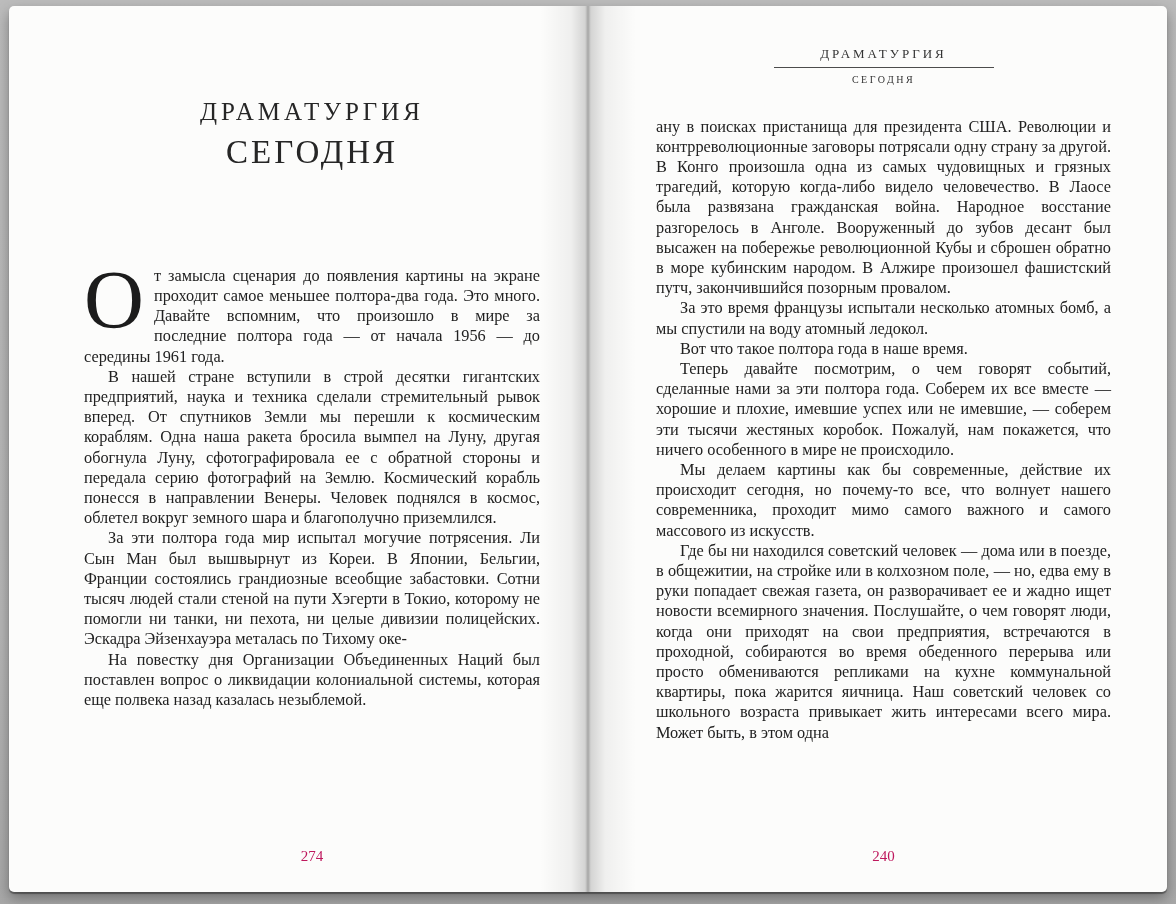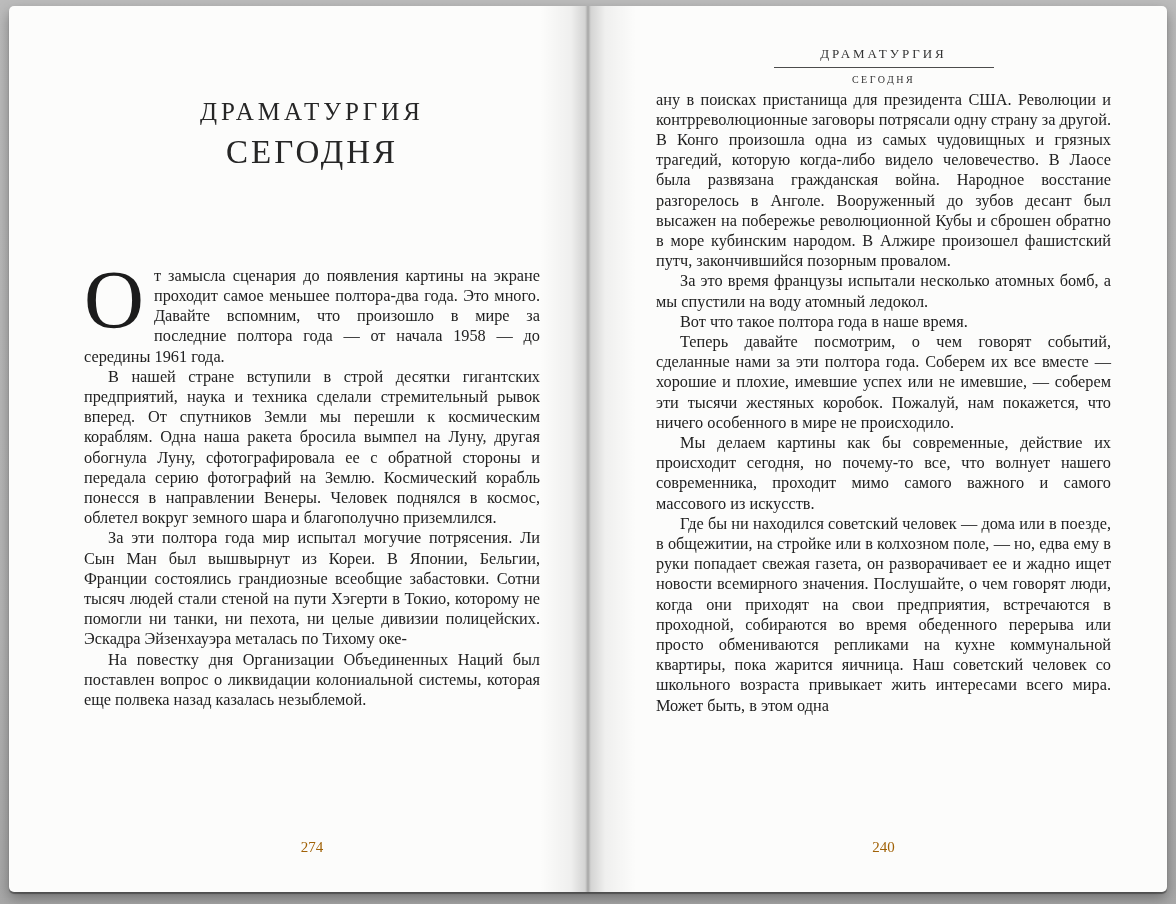--- a/index.html
+++ b/index.html
@@ -95,59 +95,59 @@
   }
 
   
   .body-text {
     font-size: 16.3px;
     line-height: 20.2px;
     text-align: justify;
     color: #212121;
   }
   .body-text--left  { margin-top: 96px; }
-  .body-text--right { margin-top: 4px; }
+  .body-text--right { margin-top: 31px; }
   .para {
     margin: 0;
     text-indent: 24px;
   }
   .para--first, .para--noindent {
     text-indent: 0;
   }
   .dropcap {
     float: left;
     font-size: 83px;
     line-height: 62px;
     padding: 2px 10px 0 0;
     color: #1c1c1c;
   }
 
   .page-number {
     position: absolute;
-    bottom: 36px;
+    bottom: 27px;
     text-align: center;
     font-size: 15px;
-    color: #a16207;
+    color: #be185d;
   }
   .page--left  .page-number { left: 75px; right: 48px; }
   .page--right .page-number { left: 68px; right: 56px; }
 </style>
 </head>
 <body>
 
 <div class="spread">
 
   <section class="page page--left">
     <header class="chapter-head">
       <div class="chapter-head__line1">ДРАМАТУРГИЯ</div>
       <div class="chapter-head__line2">СЕГОДНЯ</div>
     </header>
 
     <div class="body-text body-text--left">
-      <p class="para para--first"><span class="dropcap">О</span><span>т замысла сценария до появления картины на экране проходит самое меньшее полтора-два года. Это много. Давайте вспомним, что произошло в мире за последние полтора года — от начала 1958 — до середины 1961 года.</span></p>
+      <p class="para para--first"><span class="dropcap">О</span><span>т замысла сценария до появления картины на экране проходит самое меньшее полтора-два года. Это много. Давайте вспомним, что произошло в мире за последние полтора года — от начала 1956 — до середины 1961 года.</span></p>
       <p class="para">В нашей стране вступили в строй десятки гигантских предприятий, наука и техника сделали стремительный рывок вперед. От спутников Земли мы перешли к космическим кораблям. Одна наша ракета бросила вымпел на Луну, другая обогнула Луну, сфотографировала ее с обратной стороны и передала серию фотографий на Землю. Космический корабль понесся в направлении Венеры. Человек поднялся в космос, облетел вокруг земного шара и благополучно приземлился.</p>
       <p class="para">За эти полтора года мир испытал могучие потрясения. Ли Сын Ман был вышвырнут из Кореи. В Японии, Бельгии, Франции состоялись грандиозные всеобщие забастовки. Сотни тысяч людей стали стеной на пути Хэгерти в Токио, которому не помогли ни танки, ни пехота, ни целые дивизии полицейских. Эскадра Эйзенхауэра металась по Тихому оке-</p>
       <p class="para">На повестку дня Организации Объединенных Наций был поставлен вопрос о ликвидации колониальной системы, которая еще полвека назад казалась незыблемой.</p>
     </div>
 
     <div class="page-number">274</div>
   </section>
 
   <div class="gutter"></div>
 

